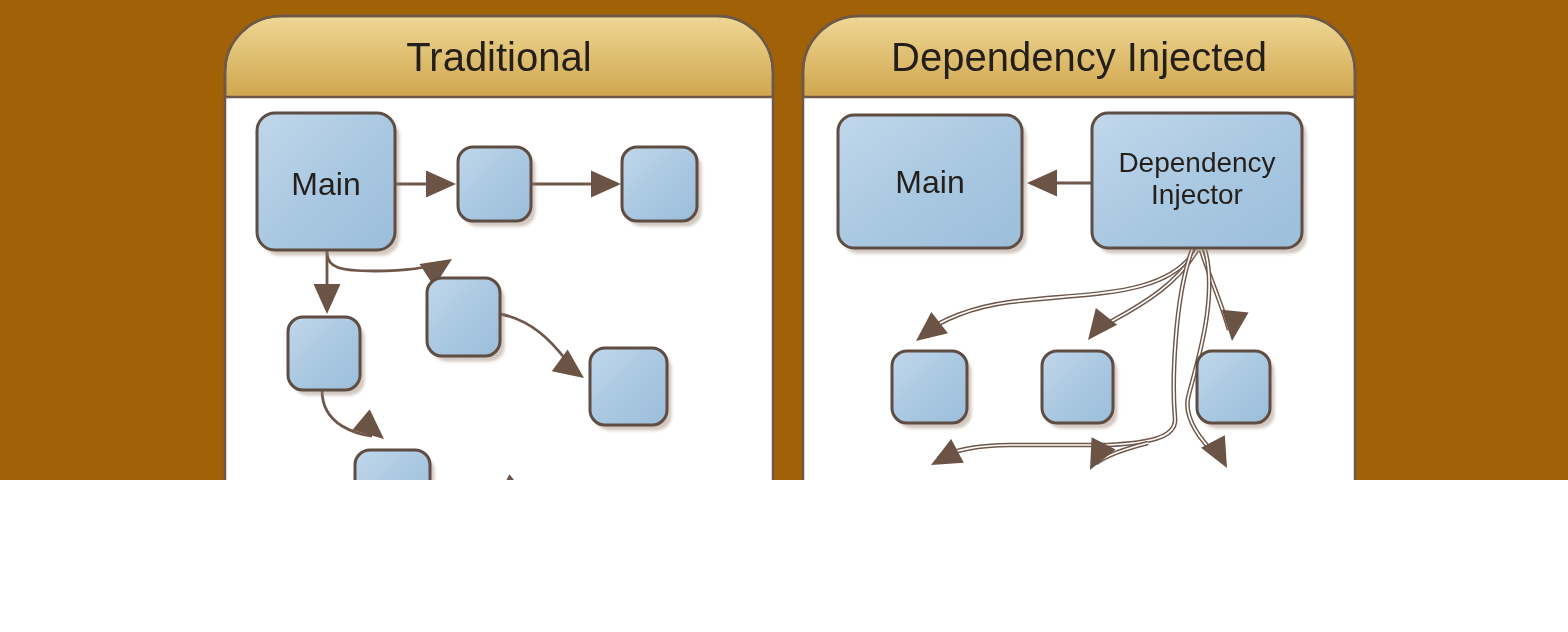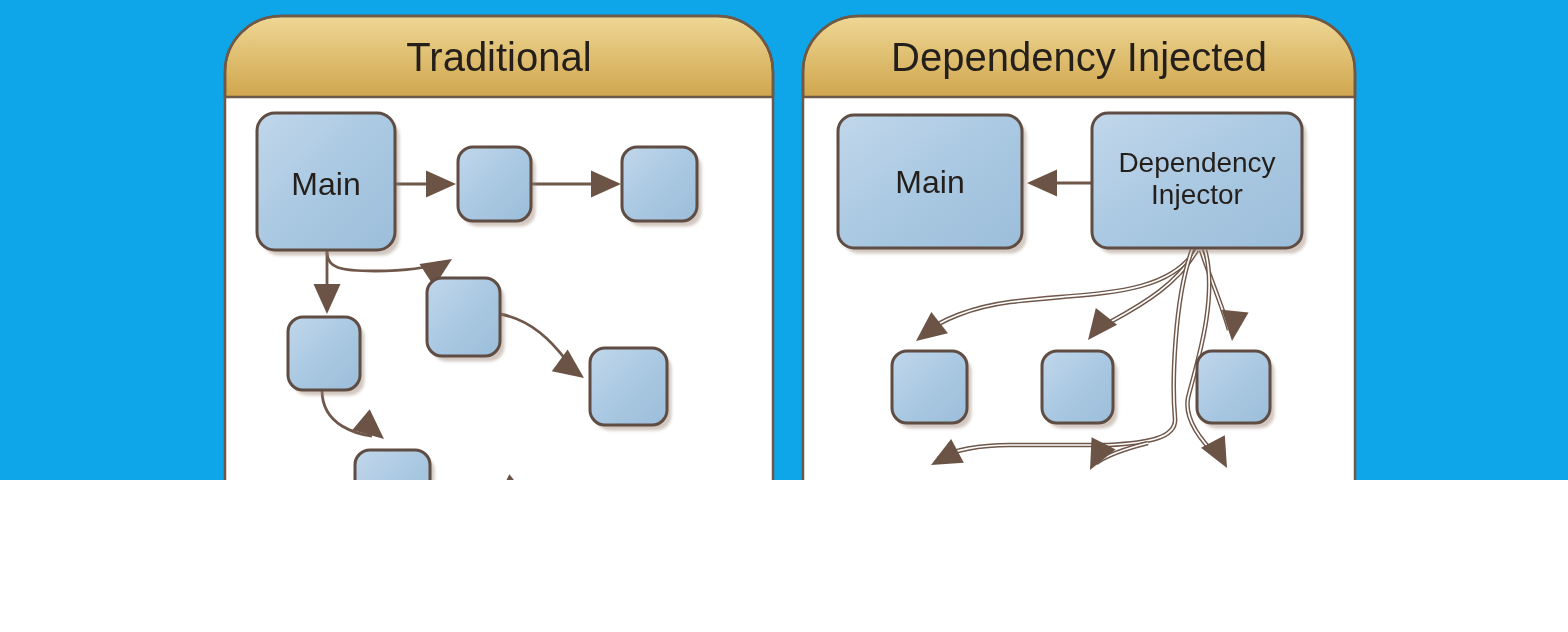--- a/index.html
+++ b/index.html
@@ -1,16 +1,16 @@
 <!DOCTYPE html>
 <html><head>
 <meta charset="utf-8">
 <style>
   html,body{margin:0;padding:0;background:#ffffff;}
-  #stage{position:relative;width:1568px;height:480px;background:#0ea5e9;overflow:hidden;
+  #stage{position:relative;width:1568px;height:480px;background:#a16207;overflow:hidden;
          font-family:"Liberation Sans", sans-serif;}
   svg{display:block;}
   .panel-outline{fill:none;stroke:#6e5847;stroke-width:2.5;}
   .panel-fill{fill:#ffffff;stroke:none;}
   .header{fill:url(#goldGrad);stroke:#6e5847;stroke-width:2.5;}
   .title{font-size:40px;fill:#241f1a;text-anchor:middle;}
   .node{fill:url(#blueGrad);stroke:#5f4c42;stroke-width:3;}
   .node-shadow{fill:#9b8575;opacity:0.45;filter:url(#soft);}
   .label{font-size:32px;fill:#241f1a;text-anchor:middle;}
   .label-sm{font-size:28px;fill:#241f1a;text-anchor:middle;}

